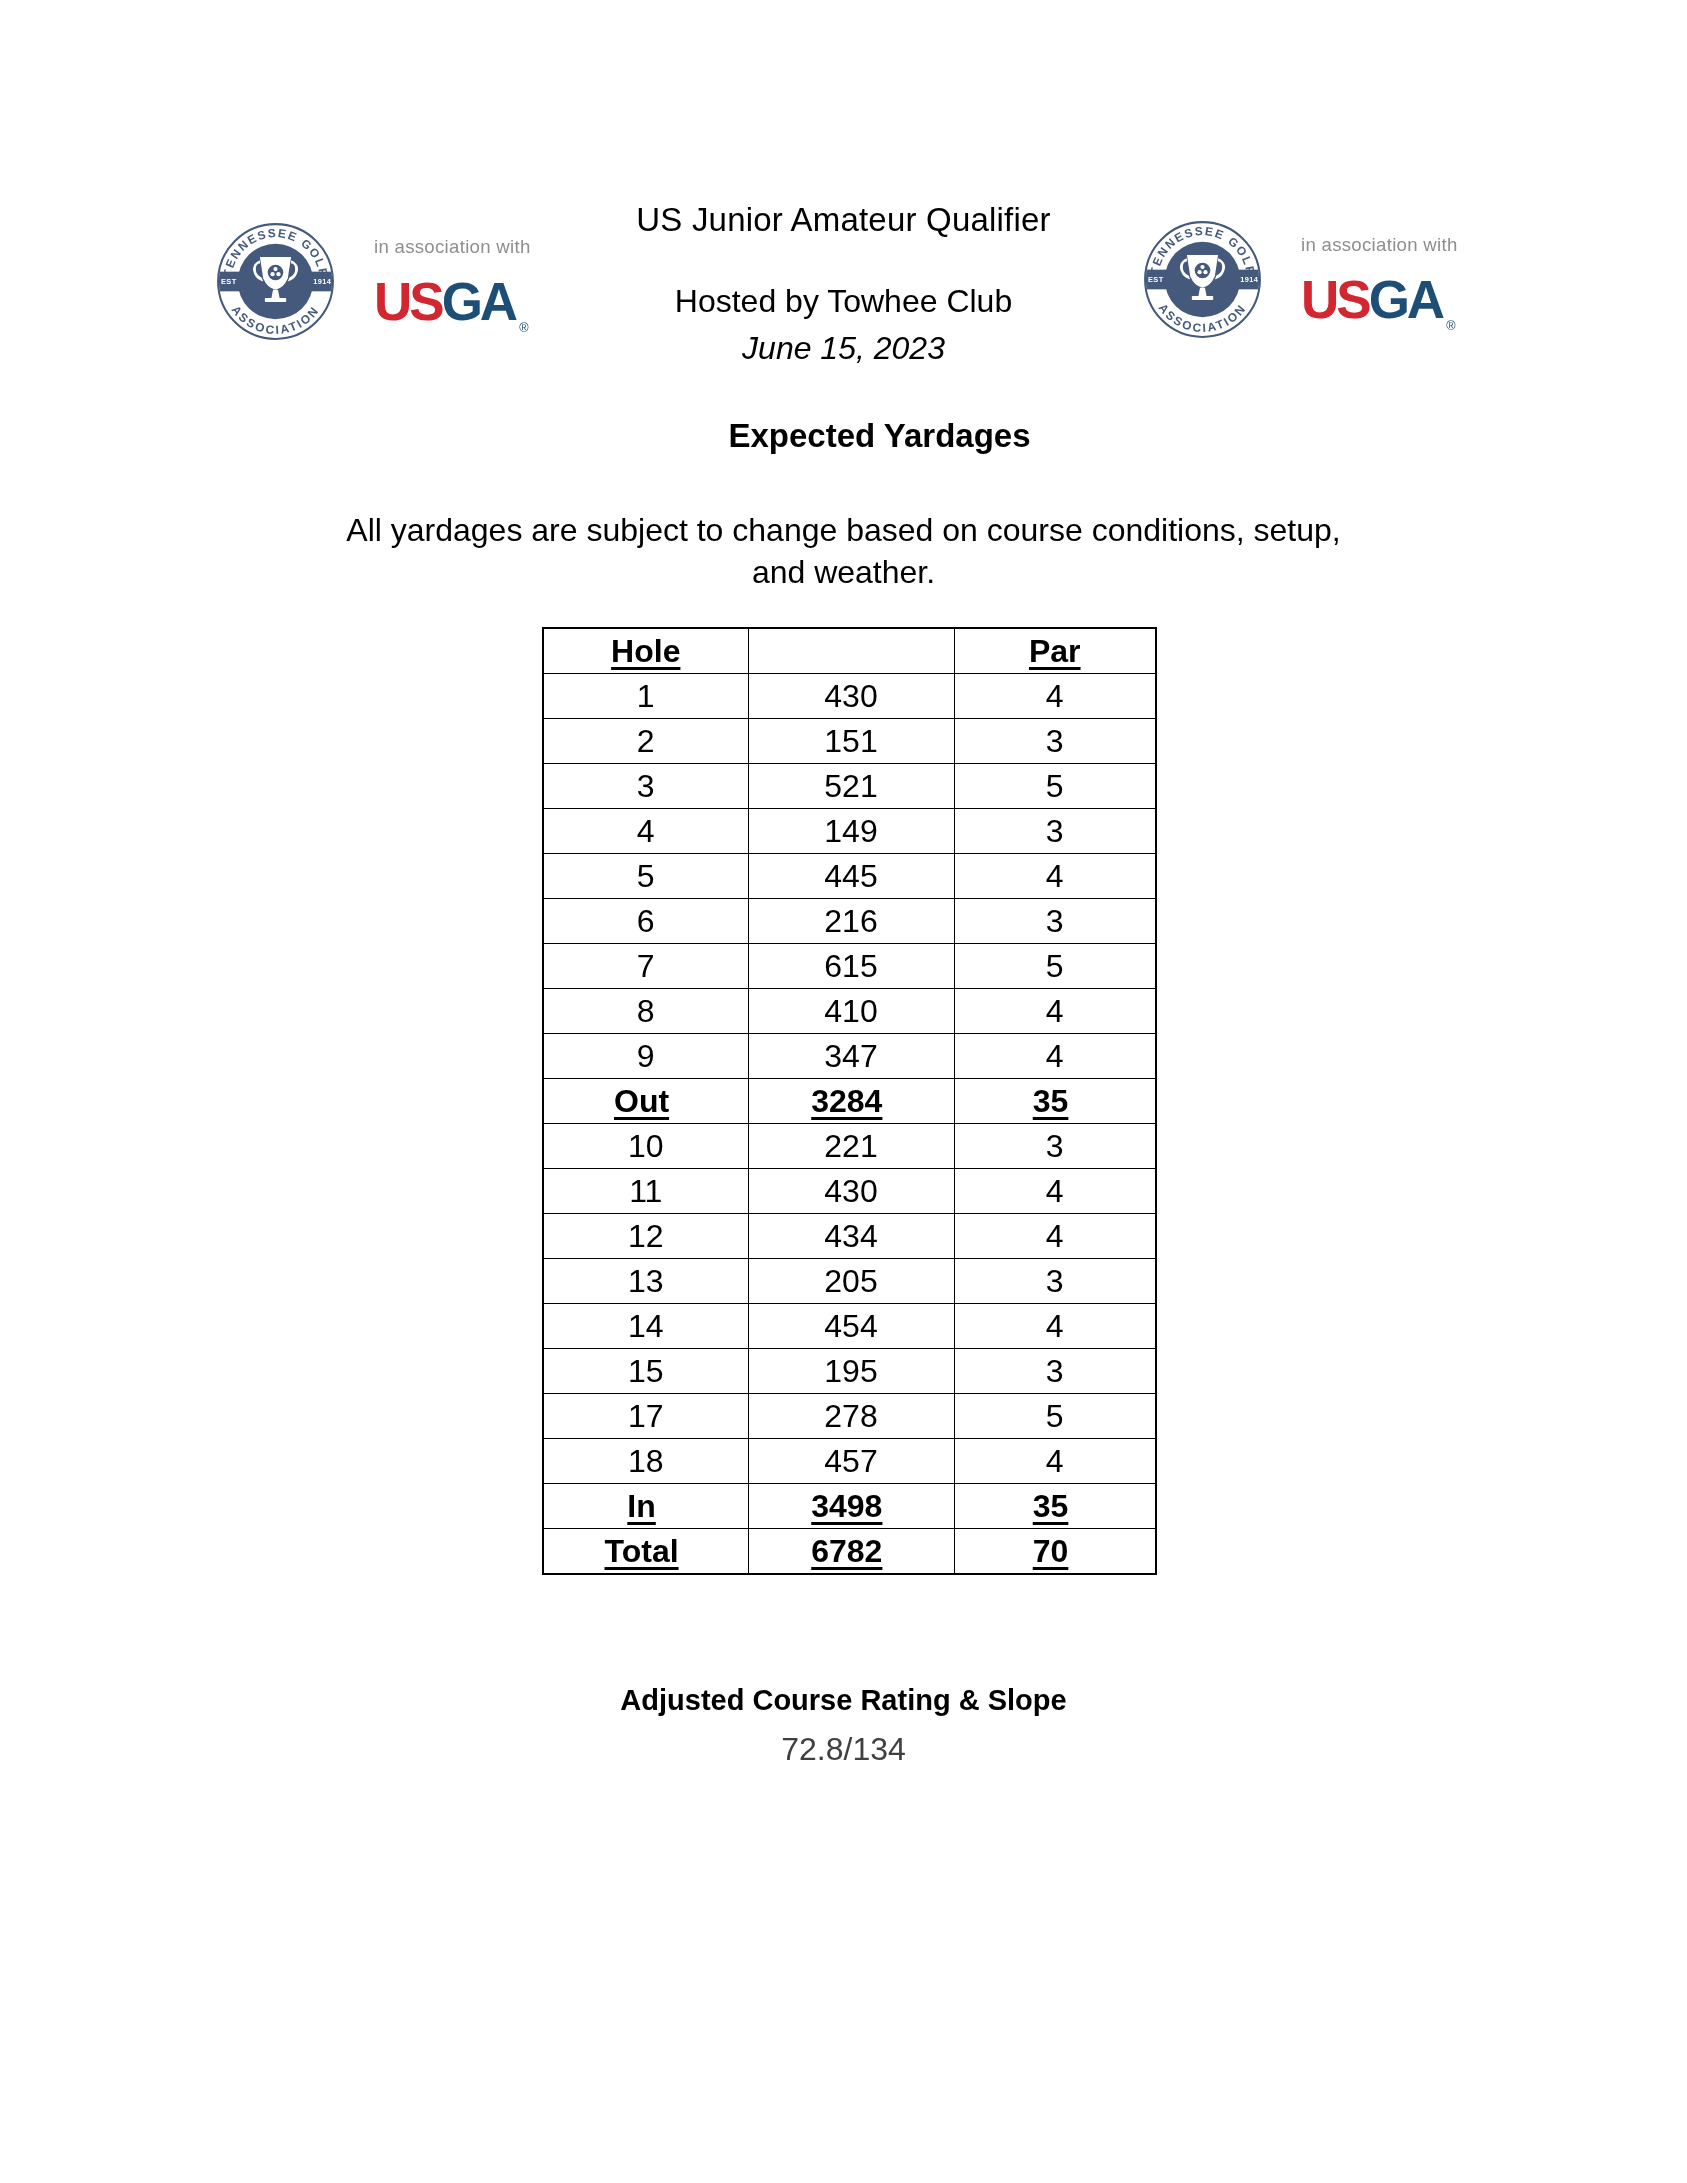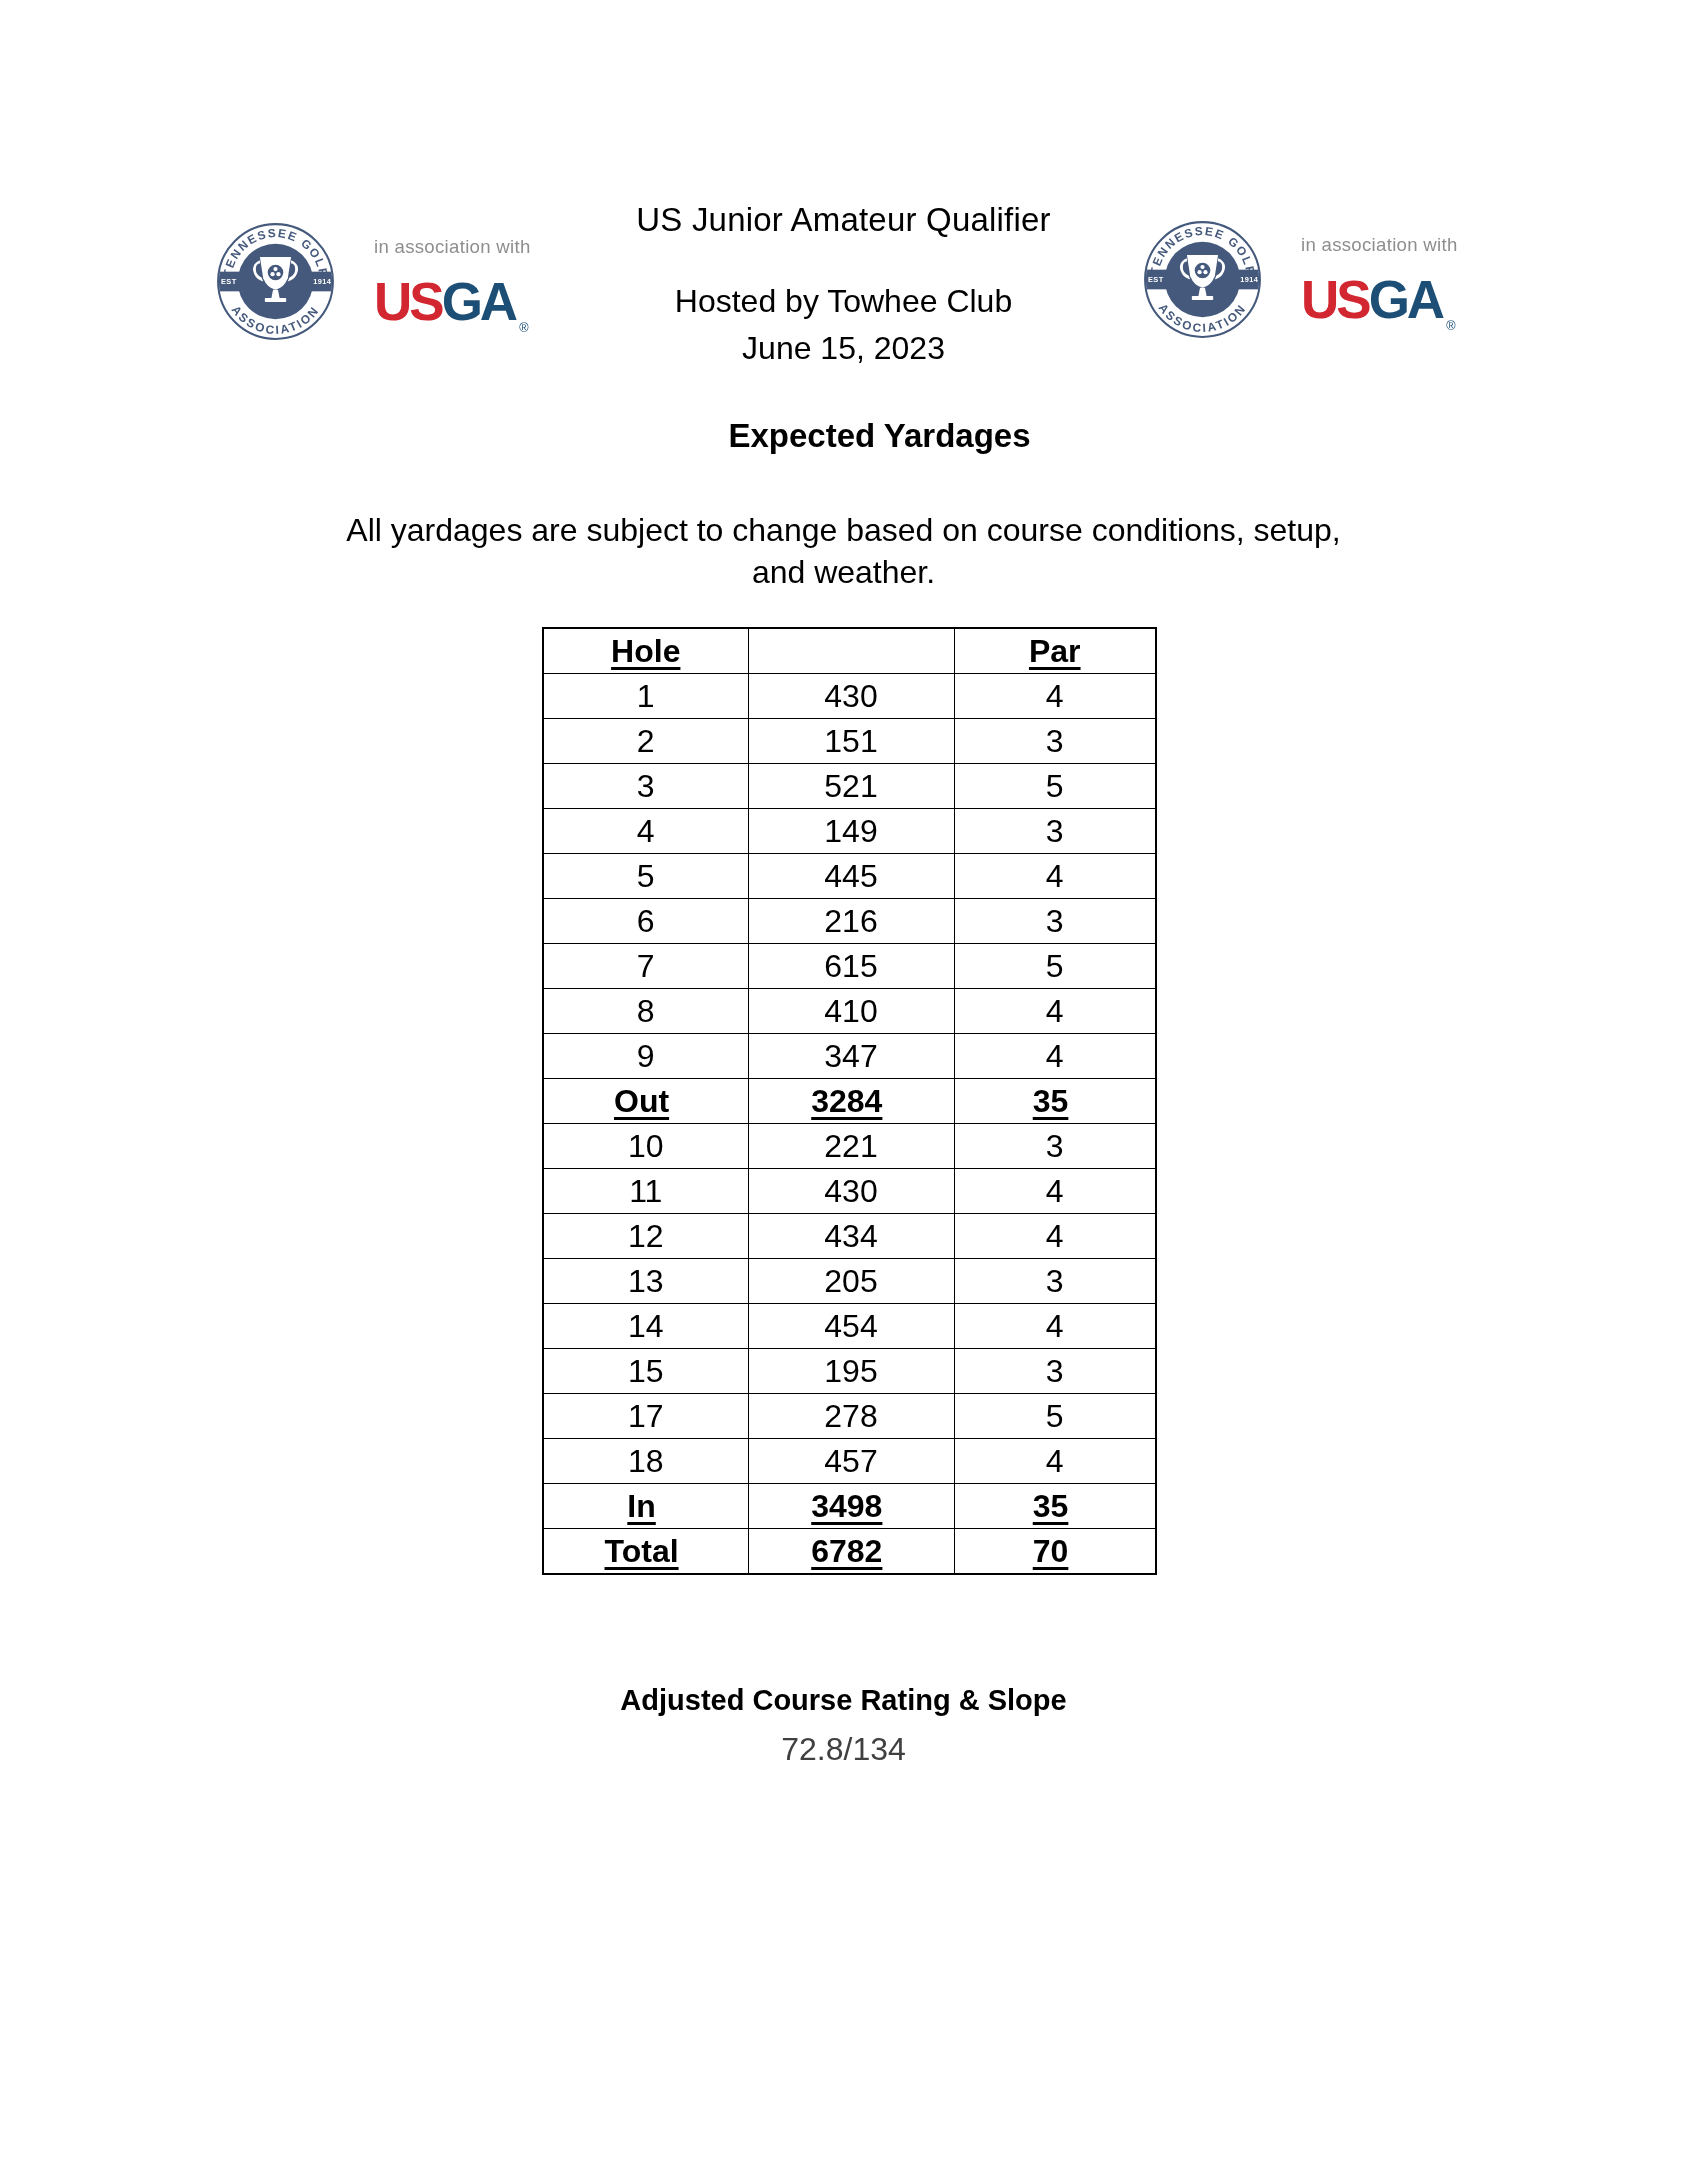--- a/index.html
+++ b/index.html
@@ -10,21 +10,21 @@
     color: #000;
     position: relative;
     overflow: hidden;
   }
   .abs { position: absolute; }
   .center-line { left: 0; width: 100%; text-align: center; }
 
   
   .doc-title   { top: 201px; font-size: 33px; font-weight: 400; letter-spacing: 0.2px; }
   .hosted-by   { top: 283px; font-size: 32px; }
-  .event-date  { top: 330px; font-size: 32px; }
+  .event-date  { top: 330px; font-size: 32px; font-style: italic; }
   .section-title { top: 417px; font-size: 33px; font-weight: 700; padding-left: 36px; }
   .disclaimer {
     top: 509px; left: 50%; transform: translateX(-50%);
     width: 1021px; text-align: center;
     font-size: 32px; line-height: 1.32;
   }
 
   
   .logo-block { position: absolute; display: flex; align-items: center; gap: 37px; }
   .logo-left  { left: 214px; top: 220px; }

